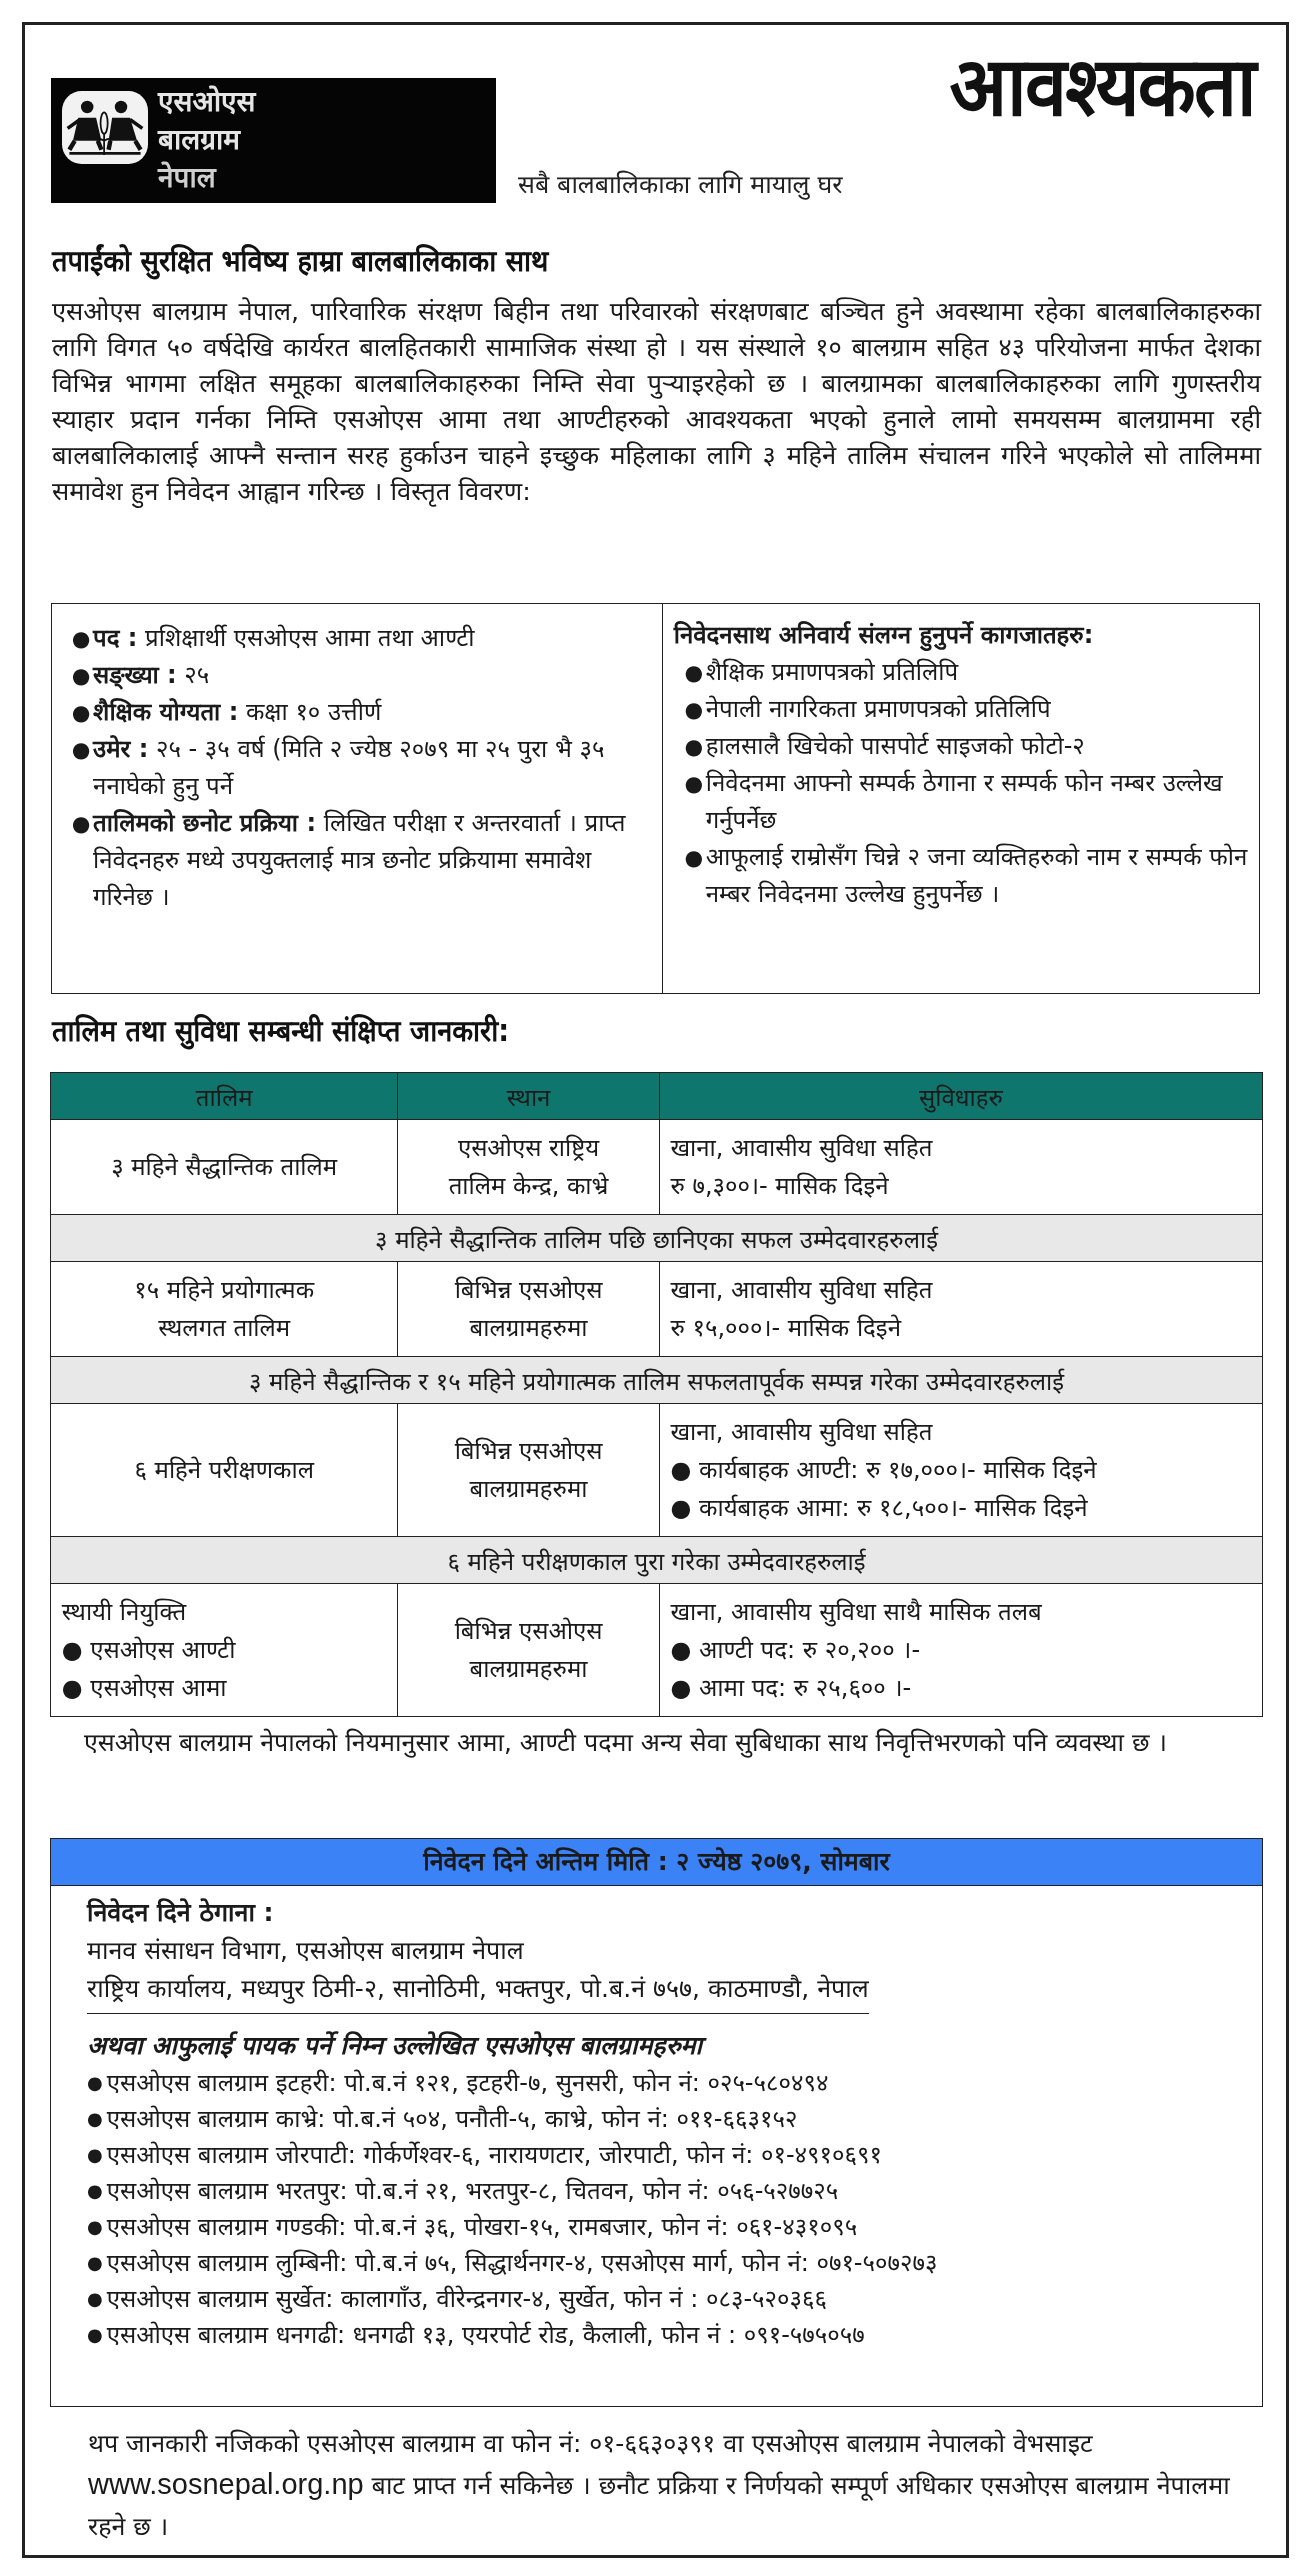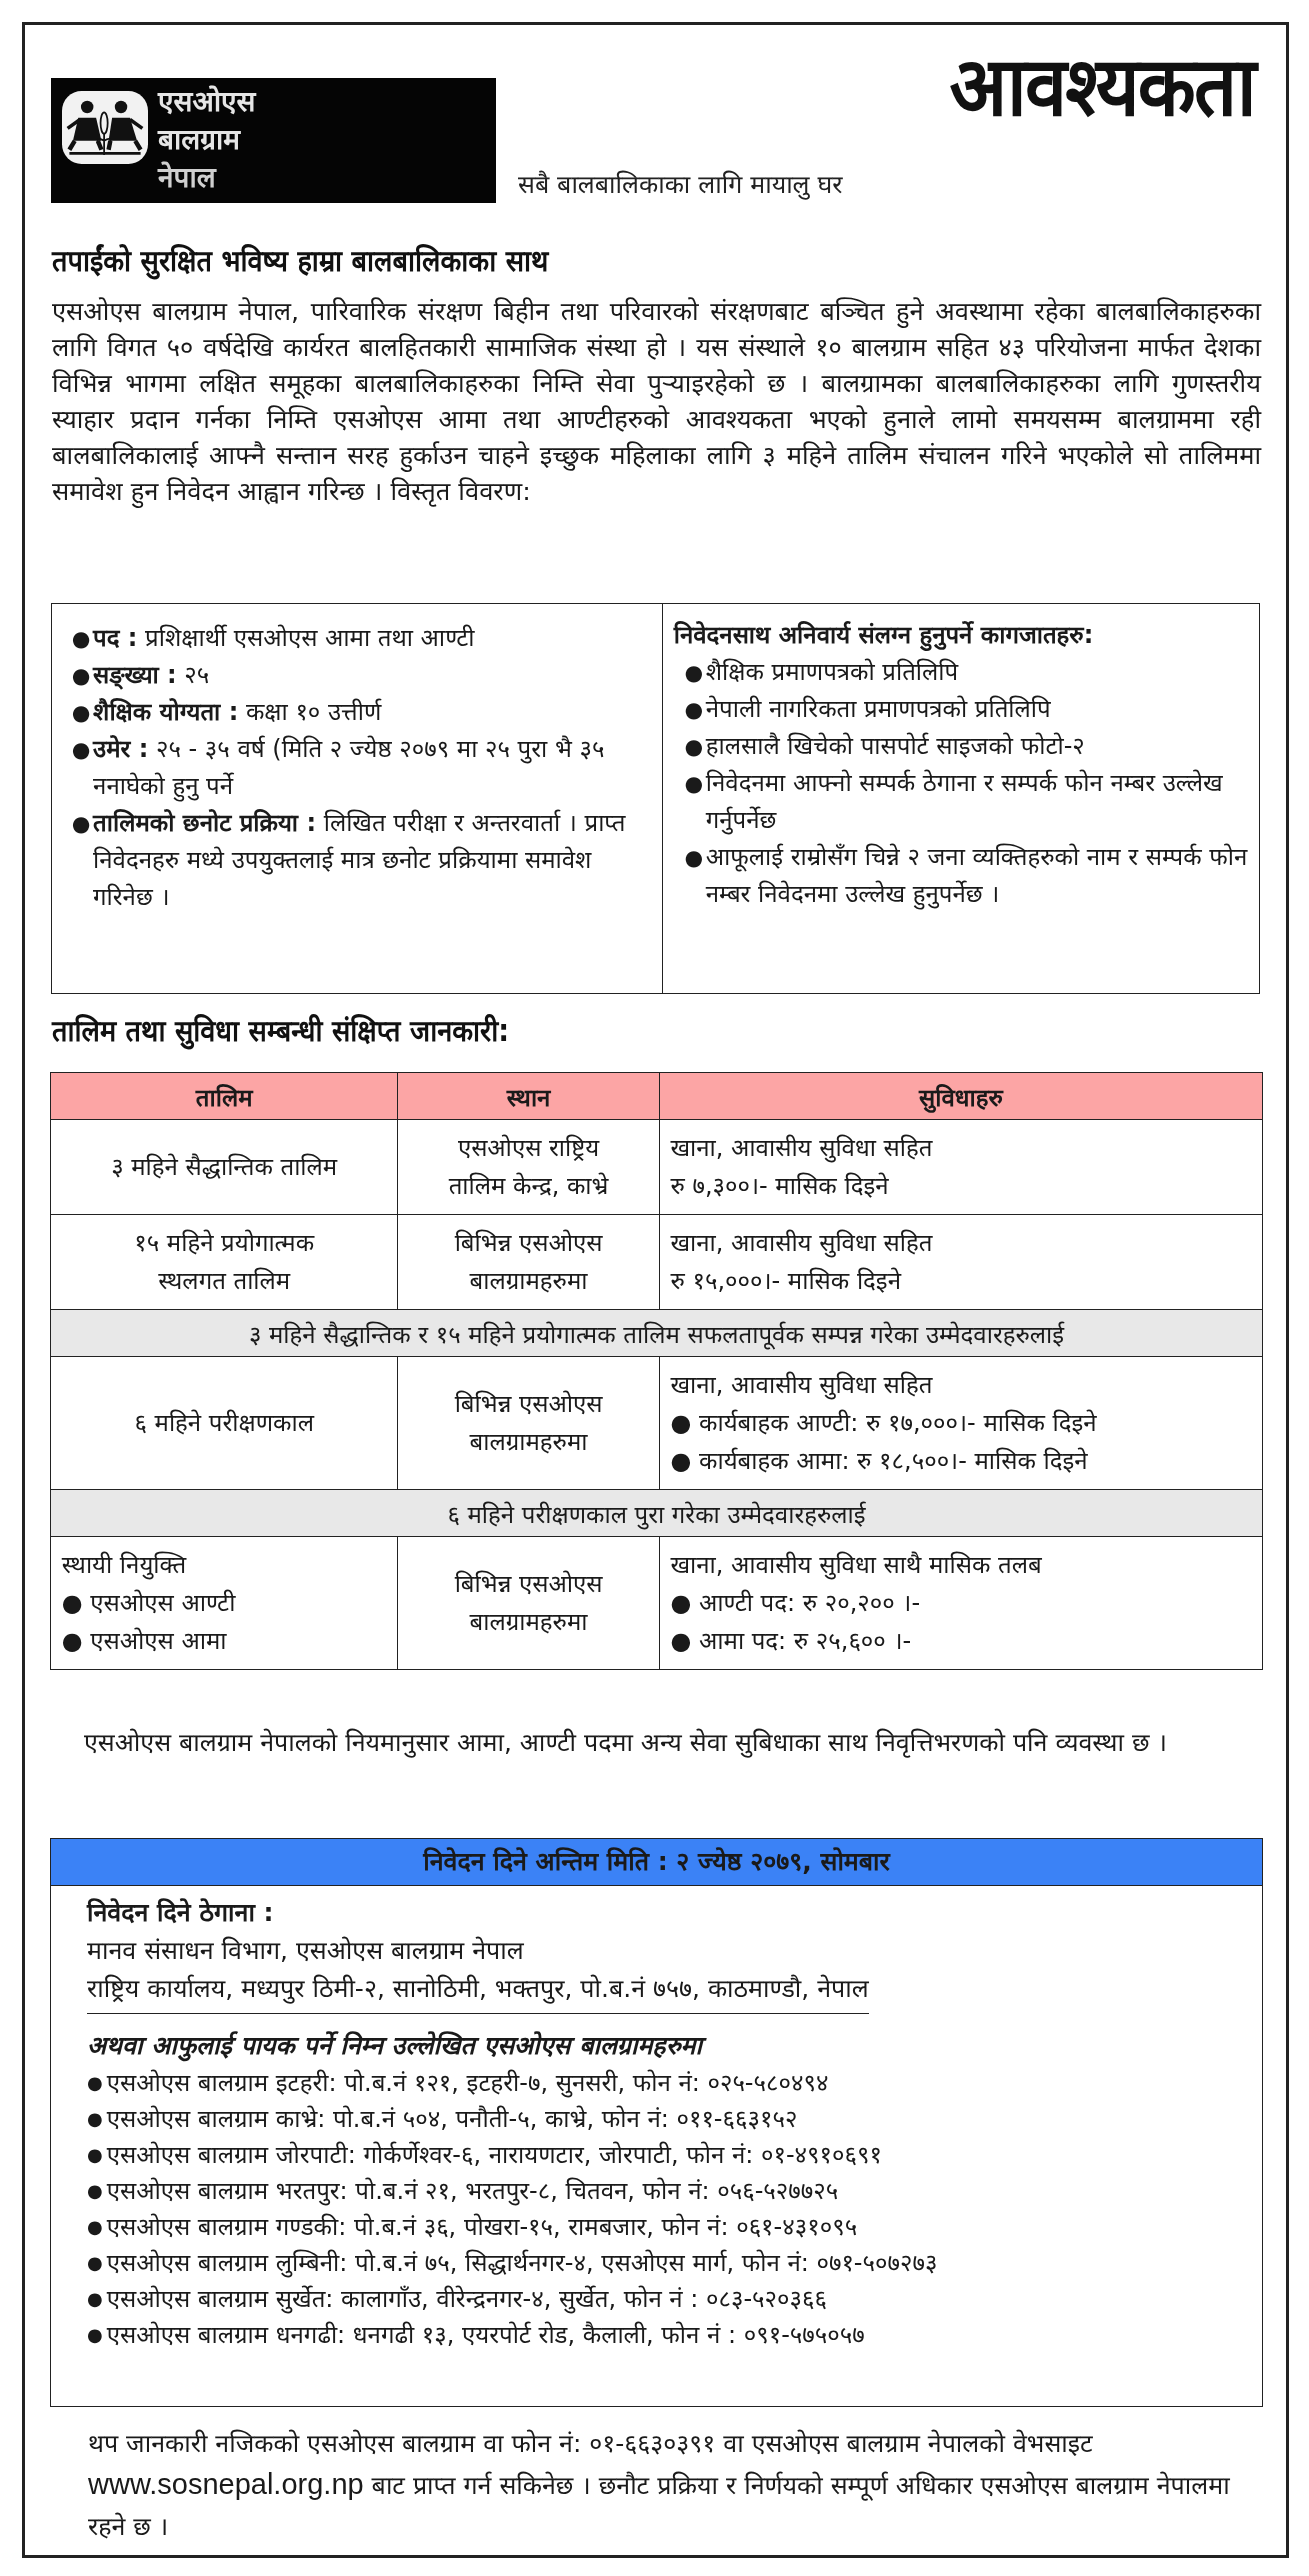--- a/index.html
+++ b/index.html
@@ -28,21 +28,21 @@
   .info-right { position: absolute; left: 611px; top: 0; right: 0; height: 100%; padding: 12.5px 9px 0 10.7px; }
   .info-left .item, .info-right .item { font-size: 24px; line-height: 37px; position: relative; padding-left: 21.4px; }
   .bullet { position: absolute; left: 0; top: 0; font-size: 21.4px; }
   .info-left .key { font-weight: bold; }
   .info-right .req-title { font-size: 24px; font-weight: bold; line-height: 36px; margin-bottom: 1.8px; }
   .info-right .item { margin-left: 10.7px; }
 
   
   table.benefits { position: absolute; left: 50px; top: 1072px; width: 1213px; border-collapse: collapse; font-size: 24px; }
   table.benefits td, table.benefits th { border: 1.8px solid #222; padding: 0 10.7px; vertical-align: middle; }
-  table.benefits th { background: #fca5a5; font-weight: bold; height: 46px; text-align: center; }
+  table.benefits th { background: #0f766e; font-weight: normal; height: 46px; text-align: center; }
   table.benefits td.span-row { background: #e8e8e8; text-align: center; height: 46px; }
   .c1 { width: 325px; text-align: center; }
   .c2 { width: 239px; text-align: center; }
   .c3 { text-align: left; }
   td .line { line-height: 38px; white-space: nowrap; }
   td .line.left { text-align: left; }
 
   .note { position: absolute; left: 84px; top: 1724px; font-size: 25px; line-height: 38px; width: 1117px; }
 
   
@@ -124,20 +124,23 @@
           <div class="line">३ महिने सैद्धान्तिक तालिम</div>
         </td>
         <td class="c2" style="padding: 9px 10.7px;">
           <div class="line">एसओएस राष्ट्रिय</div>
           <div class="line">तालिम केन्द्र, काभ्रे</div>
         </td>
         <td class="c3" style="padding: 9px 10.7px;">
           <div class="line">खाना, आवासीय सुविधा सहित</div>
           <div class="line">रु ७,३००।- मासिक दिइने</div>
         </td>
+      </tr>
+      <tr>
+        <td colspan="3" class="span-row">३ महिने सैद्धान्तिक तालिम पछि छानिएका सफल उम्मेदवारहरुलाई</td>
       </tr>
       <tr>
         <td class="c1" style="padding: 9px 10.7px;">
           <div class="line">१५ महिने प्रयोगात्मक</div>
           <div class="line">स्थलगत तालिम</div>
         </td>
         <td class="c2" style="padding: 9px 10.7px;">
           <div class="line">बिभिन्न एसओएस</div>
           <div class="line">बालग्रामहरुमा</div>
         </td>

